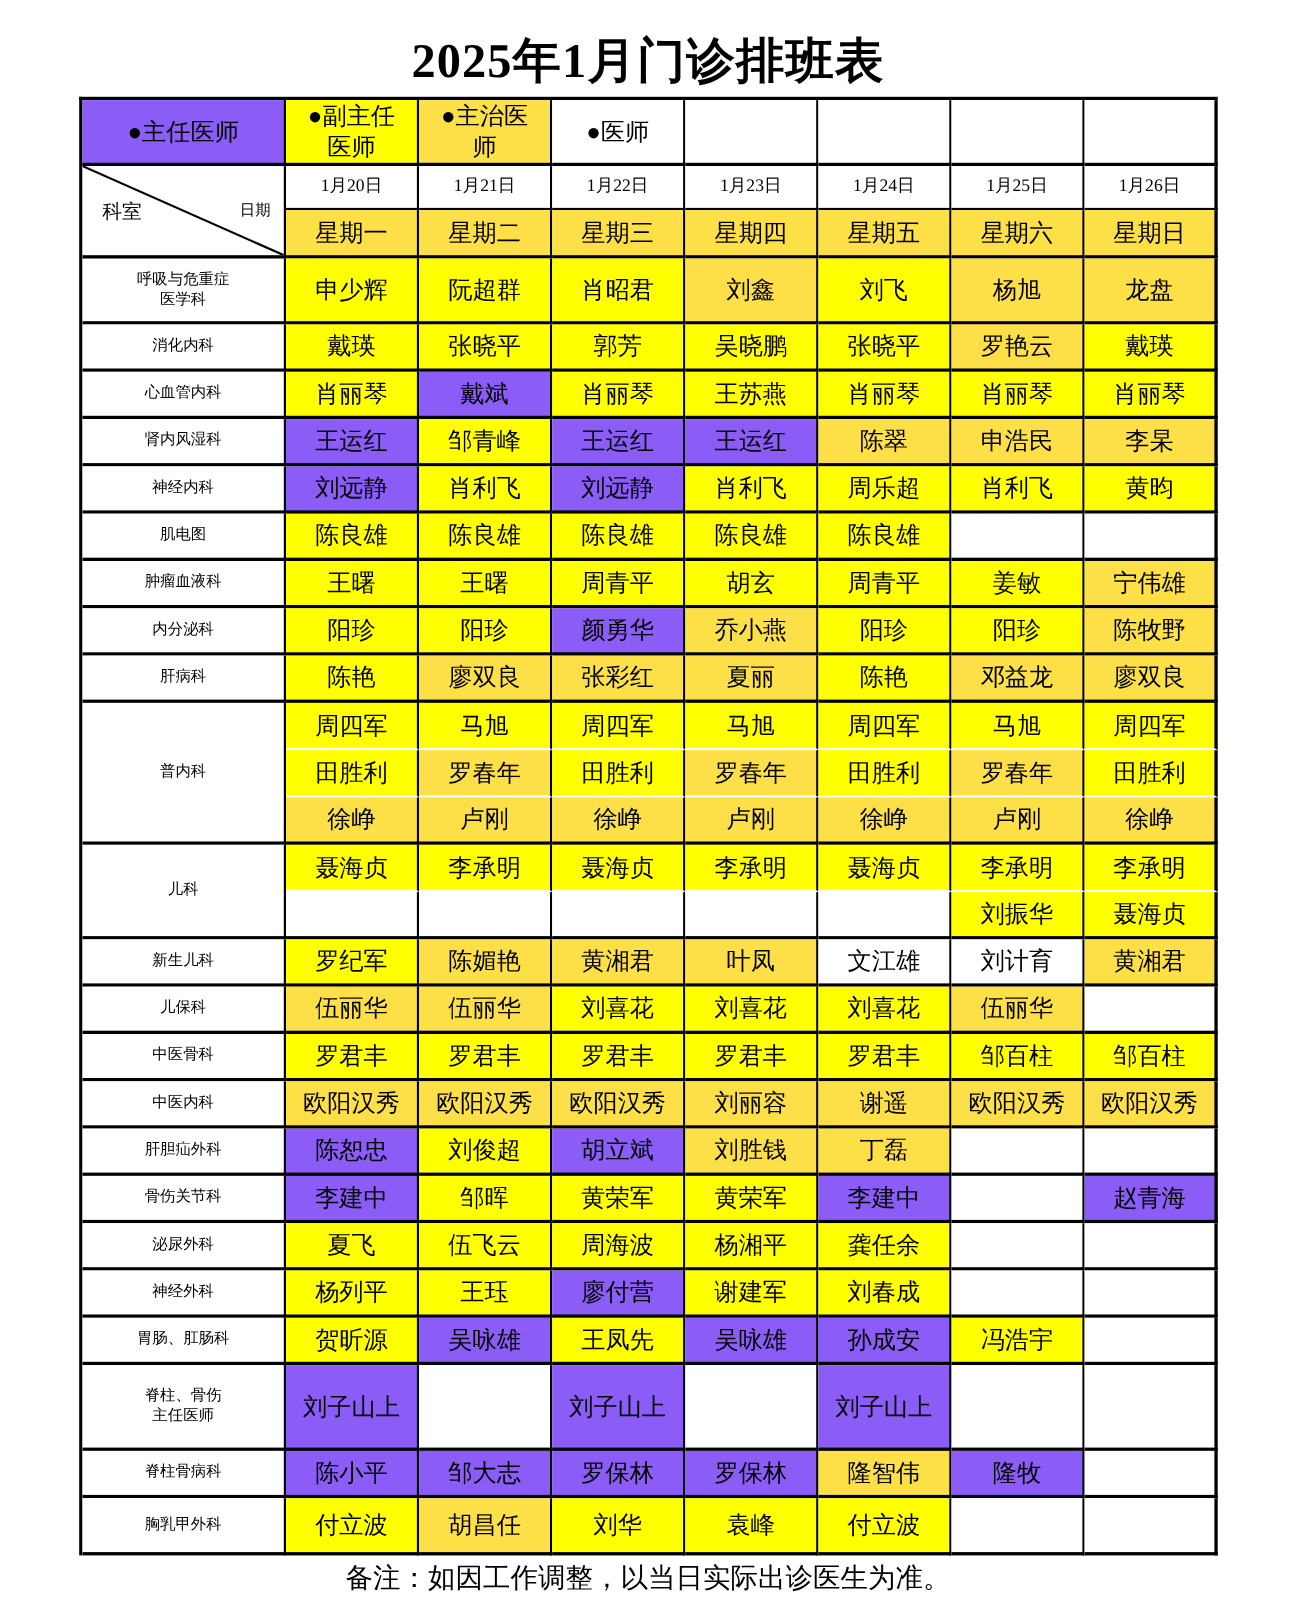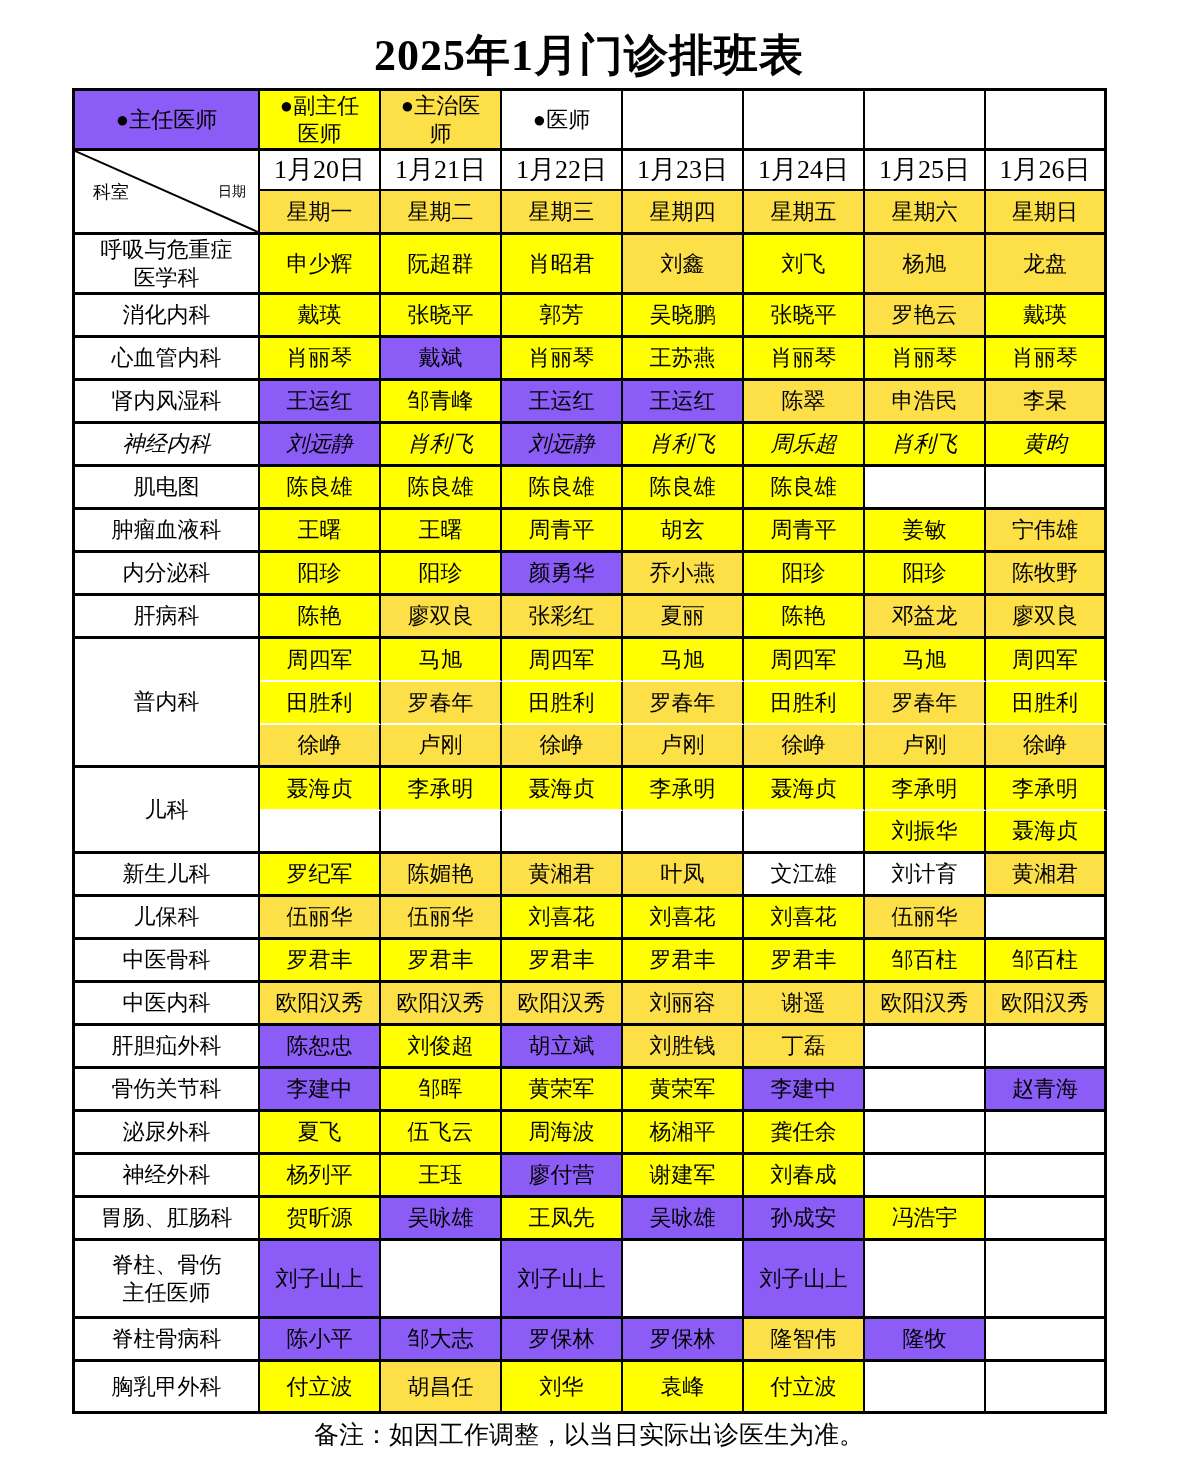--- a/index.html
+++ b/index.html
@@ -24,23 +24,23 @@
     text-align:center;vertical-align:middle;
     font-size:22px;padding:0;overflow:hidden;line-height:1.25;
   }
   td:last-child{border-right-width:3px;}
   .r-legend{height:60px;}
   .r-date{height:40px;}
   .r-week{height:44px;}
   .legend{white-space:pre-line;}
   .thin{border-bottom-width:2px;}
   .wb{border-bottom:2px solid #ffffff;}
-  .deptname{white-space:pre-line;background:#ffffff;font-size:22px;}
+  .deptname{white-space:pre-line;background:#ffffff;font-size:14px;}
   .cell{font-size:22px;}
-  .date{font-size:26px;background:#ffffff;}
+  .date{font-size:16px;background:#ffffff;}
   .c-R{background:#8b5cf6;}
   .c-Y{background:#FFFF00;}
   .c-B{background:#fde047;}
   .c-W{background:#FFFFFF;}
   .corner{position:relative;background:#ffffff;}
   .corner svg{position:absolute;left:0;top:0;width:100%;height:100%;display:block;}
   .corner .cl{position:absolute;left:18px;top:50%;transform:translateY(-50%);font-size:18px;}
   .corner .cr{position:absolute;right:12px;top:50%;transform:translateY(-50%);font-size:14px;}
   .note{
     position:absolute;top:1418px;left:0;width:100%;
@@ -136,21 +136,21 @@
         <tr style="height: 43px;">
           <td class="deptname" rowspan="1">肾内风湿科</td>
           <td class="c-R cell">王运红</td>
           <td class="c-Y cell">邹青峰</td>
           <td class="c-R cell">王运红</td>
           <td class="c-R cell">王运红</td>
           <td class="c-B cell">陈翠</td>
           <td class="c-B cell">申浩民</td>
           <td class="c-B cell">李杲</td>
         </tr>
-        <tr style="height: 43px; font-style: italic;">
+        <tr style="height: 43px;">
           <td class="deptname" rowspan="1">神经内科</td>
           <td class="c-R cell">刘远静</td>
           <td class="c-Y cell">肖利飞</td>
           <td class="c-R cell">刘远静</td>
           <td class="c-Y cell">肖利飞</td>
           <td class="c-Y cell">周乐超</td>
           <td class="c-Y cell">肖利飞</td>
           <td class="c-Y cell">黄昀</td>
         </tr>
         <tr style="height: 43px;">

